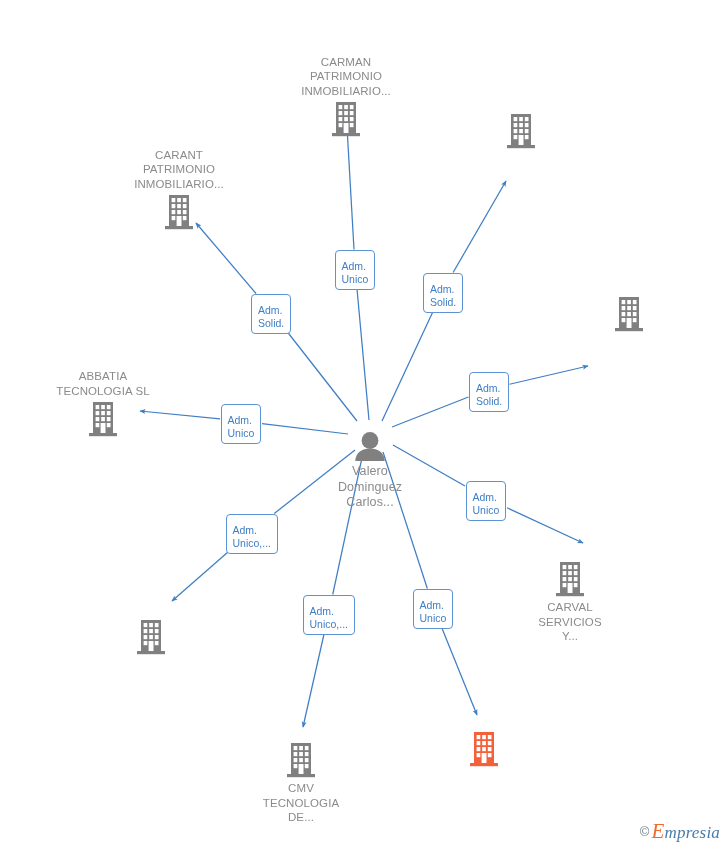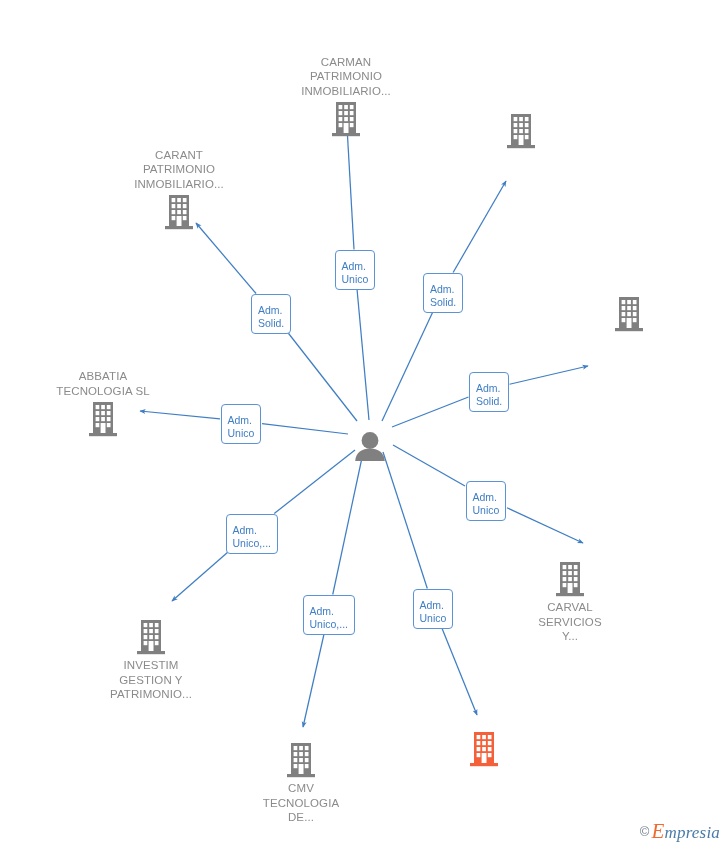--- a/index.html
+++ b/index.html
@@ -124,20 +124,23 @@
     </g>
 </svg>
 
 <div class="node label-below" id="center-node" style="left: 370px; top: 419px;">
   <span class="node-icon">
     <svg width="34" height="30" viewBox="0 0 34 30" xmlns="http://www.w3.org/2000/svg">
       <circle cx="17" cy="9.5" r="8.4" fill="#808080"></circle>
       <path d="M 2.2 30 C 2.6 21.6 9.2 17.6 17 17.6 C 24.8 17.6 31.4 21.6 31.8 30 Z" fill="#808080"></path>
     </svg>
   </span>
+  <div class="node-label person-label">Valero
+Dominguez
+Carlos...</div>
 </div>
 
 <div id="node-layer">
     <div class="node label-above" style="left: 346px; top: 42.5px;">
       <div class="node-label">CARMAN
 PATRIMONIO
 INMOBILIARIO...</div>
       <span class="node-icon"><svg width="30" height="36" viewBox="0 0 30 36" xmlns="http://www.w3.org/2000/svg">
           <rect x="5" y="1" width="20" height="31" fill="#808080"></rect>
           <rect x="1" y="32" width="28" height="3.2" fill="#808080"></rect>
@@ -263,23 +266,20 @@
           <rect x="7.6" y="10" width="3.7" height="4.2" fill="#ffffff"></rect>
           <rect x="13.2" y="10" width="3.7" height="4.2" fill="#ffffff"></rect>
           <rect x="18.8" y="10" width="3.7" height="4.2" fill="#ffffff"></rect>
           <rect x="7.6" y="16" width="3.7" height="4.2" fill="#ffffff"></rect>
           <rect x="13.2" y="16" width="3.7" height="4.2" fill="#ffffff"></rect>
           <rect x="18.8" y="16" width="3.7" height="4.2" fill="#ffffff"></rect>
           <rect x="7.6" y="22" width="3.7" height="4.2" fill="#ffffff"></rect>
           <rect x="18.8" y="22" width="3.7" height="4.2" fill="#ffffff"></rect>
           <rect x="12.6" y="22" width="4.9" height="10" fill="#ffffff"></rect>
         </svg></span>
-      <div class="node-label">INVESTIM
-GESTION Y
-PATRIMONIO...</div>
     </div>
     <div class="node label-below" style="left: 301px; top: 730px;">
       <span class="node-icon"><svg width="30" height="36" viewBox="0 0 30 36" xmlns="http://www.w3.org/2000/svg">
           <rect x="5" y="1" width="20" height="31" fill="#808080"></rect>
           <rect x="1" y="32" width="28" height="3.2" fill="#808080"></rect>
           <rect x="7.6" y="4" width="3.7" height="4.2" fill="#ffffff"></rect>
           <rect x="13.2" y="4" width="3.7" height="4.2" fill="#ffffff"></rect>
           <rect x="18.8" y="4" width="3.7" height="4.2" fill="#ffffff"></rect>
           <rect x="7.6" y="10" width="3.7" height="4.2" fill="#ffffff"></rect>
           <rect x="13.2" y="10" width="3.7" height="4.2" fill="#ffffff"></rect>

